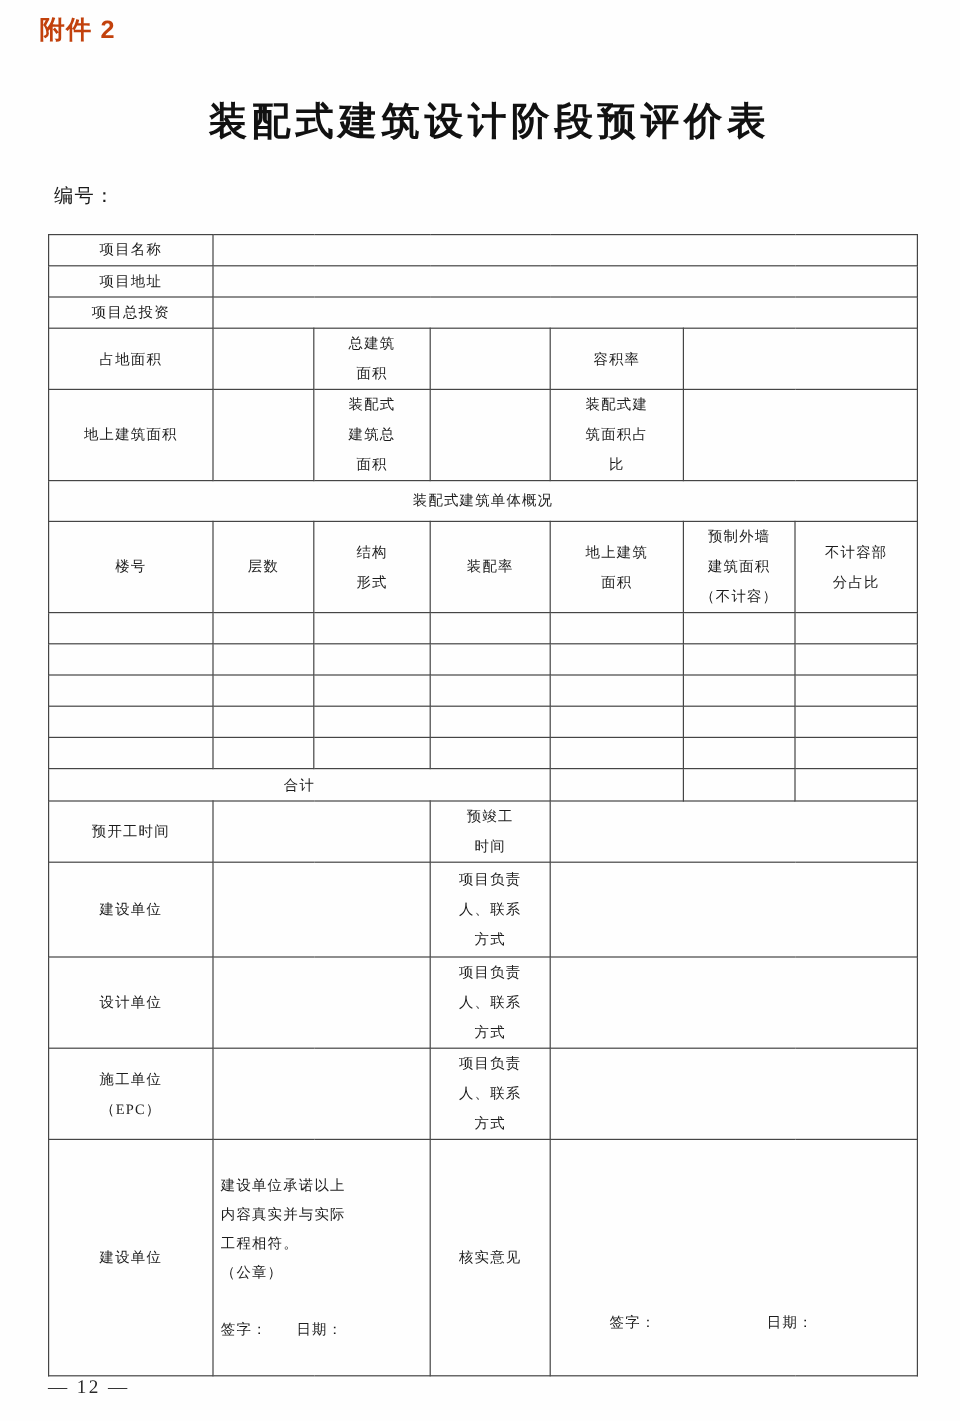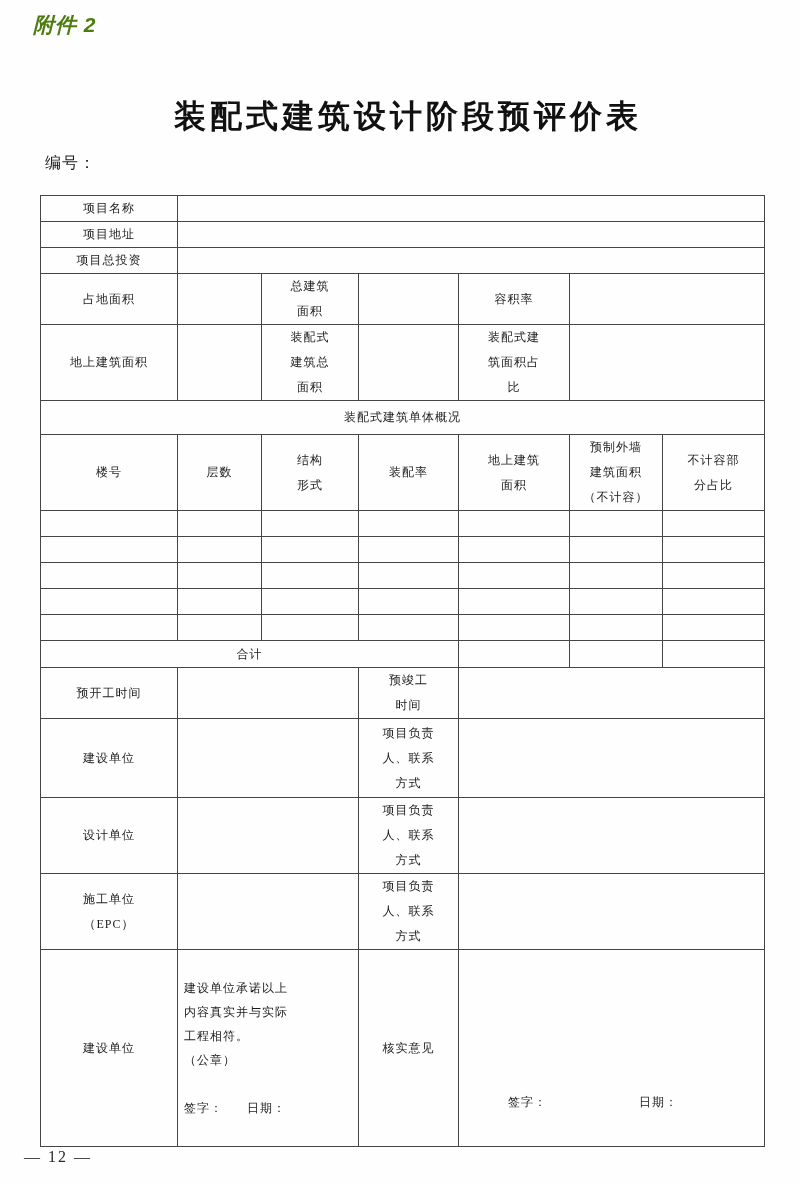--- a/index.html
+++ b/index.html
@@ -9,26 +9,26 @@
     font-family: "Liberation Serif", "DejaVu Serif", serif;
     color: #1e1e1e;
     position: relative;
     overflow: hidden;
   }
   .page { position: absolute; inset: 0; background: #fefefe; }
 
   .attachment {
     position: absolute; left: 33px; top: 11px;
     font-family: "Liberation Sans", "DejaVu Sans", sans-serif;
-    font-weight: 600; font-size: 21px; letter-spacing: 1px; color: #4d7c0f; font-style: italic;
+    font-weight: 600; font-size: 21px; letter-spacing: 1px; color: #c2410c;
   }
   .doc-title {
     position: absolute; left: 0; top: 80px; width: 800px;
     text-align: center; padding-left: 16px; box-sizing: border-box;
-    font-size: 32px; font-weight: bold; letter-spacing: 4px; color: #111; margin-top: 15px;
+    font-size: 32px; font-weight: bold; letter-spacing: 4px; color: #111;
   }
   .number-label {
     position: absolute; left: 45px; top: 153px;
     font-size: 16px; letter-spacing: 1px; color: #1a1a1a;
   }
 
   table.form-table {
     position: absolute; left: 40px; top: 195px;
     width: 724px;
     border-collapse: collapse; table-layout: fixed;
@@ -57,21 +57,21 @@
 
   td.promise-cell {
     text-align: left; vertical-align: top;
     padding: 2px 4px 2px 6px; line-height: 24px;
   }
   .promise-sign-row { display: flex; gap: 24px; margin-top: 0; }
   td.verify-sign-cell { vertical-align: bottom; }
   .verify-sign-row { display: flex; gap: 92px; padding: 0 0 6px 48px; }
 
   .page-number {
-    position: absolute; left: 24px; top: 1148px;
+    position: absolute; left: 40px; top: 1148px;
     font-size: 16px; letter-spacing: 2px; color: #2a2a2a;
   }
 </style>
 </head>
 <body>
 
 <div class="page">
 
   <div class="attachment">附件 2</div>
   <div class="doc-title">装配式建筑设计阶段预评价表</div>

